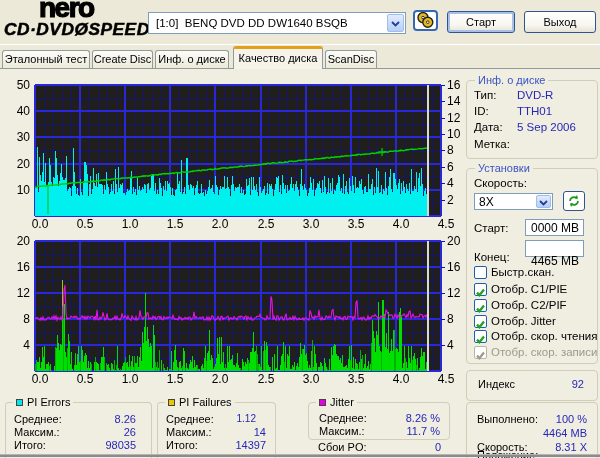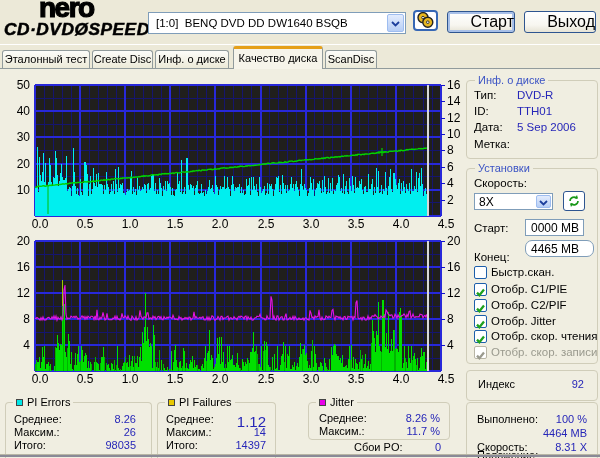--- a/index.html
+++ b/index.html
@@ -1,21 +1,21 @@
 <!DOCTYPE html>
 <html><head><meta charset="utf-8"><style>
 * { margin:0; padding:0; box-sizing:border-box; -webkit-font-smoothing:antialiased; }
 html,body { width:600px; height:458px; font-family:"Liberation Sans",sans-serif; background:#ece9d8; overflow:hidden; }
 .abs { position:absolute; white-space:nowrap; }
 .gb { position:absolute; border:1px solid #d0cdb9; border-radius:4px; }
 .gbt { position:absolute; top:-7px; left:8px; background:#f0eee1; padding:0 3px; font-size:11px; color:#3b53c4; white-space:nowrap; }
 .gbk { position:absolute; top:-7px; left:8px; background:#f0eee1; padding:0 3px; font-size:11px; color:#000; white-space:nowrap; }
 .lbl { color:#000; }
 .val { color:#2626b8; }
-.btn { position:absolute; border:1px solid #2e5590; border-radius:3px; background:linear-gradient(180deg,#ffffff,#f7f6f0 65%,#e6e3d5); font-size:16px; color:#000; text-align:right; white-space:nowrap; }
+.btn { position:absolute; border:1px solid #2e5590; border-radius:3px; background:linear-gradient(180deg,#ffffff,#f7f6f0 65%,#e6e3d5); font-size:11px; color:#000; text-align:center; white-space:nowrap; }
 .fld { position:absolute; border:1px solid #7f9db9; background:#fff; color:#000; white-space:nowrap;padding-left:30px; }
 .cb { position:absolute; width:13px; height:13px; border:1px solid #1d5fab; background:#fff; border-radius:2px; }
 </style></head><body>
 <div style="position:absolute;left:0;top:0;width:600px;height:458px;background:#ece9d8;">
   <div class="abs" style="left:39px;top:-8px;font-size:28px;font-weight:bold;letter-spacing:-1.5px;color:#000;-webkit-text-stroke:1.2px #000;">nero</div>
   <div class="abs" style="left:4px;top:21px;font-size:16px;font-weight:bold;font-style:italic;letter-spacing:0.5px;color:#000;-webkit-text-stroke:0.5px #000;transform:scaleX(1.08);transform-origin:left;">CD·DVDØSPEED</div>
   <div class="fld" style="left:148px;top:12px;width:258px;height:22px;">
     <div class="abs" style="left:7px;top:4px;font-size:11.5px;">[1:0]&nbsp;&nbsp;BENQ DVD DD DW1640 BSQB</div>
     <div class="abs" style="right:1px;top:1px;width:17px;height:18px;border:1px solid #9ebdf0;border-radius:2px;background:linear-gradient(180deg,#e3ecfd,#b7cef5);">
       <svg width="9" height="6" style="position:absolute;left:3px;top:6px" viewBox="0 0 9 6">
@@ -1032,21 +1032,21 @@
       <svg width="14" height="14" viewBox="0 0 14 14" style="position:absolute;left:3px;top:2px">
         <path d="M3,7 a4,4 0 0 1 7,-2.5" fill="none" stroke="#189818" stroke-width="1.6"></path>
         <path d="M11,7 a4,4 0 0 1 -7,2.5" fill="none" stroke="#189818" stroke-width="1.6"></path>
         <path d="M10,1 l1,3.5 l-3.5,0 z" fill="#189818"></path>
         <path d="M4,13 l-1,-3.5 l3.5,0 z" fill="#189818"></path>
       </svg>
     </div>
     <div class="abs lbl" style="left:7px;top:53px;font-size:11.5px;text-align:right;">Старт:</div>
     <div class="fld" style="left:58px;top:50px;width:59px;height:17px;font-size:12px;padding:1px 0 0 5px;">0000 MB</div>
     <div class="abs lbl" style="left:7px;top:82px;font-size:11.5px;">Конец:</div>
-    <div class="fld" style="left:58px;top:71px;width:69px;height:17px;font-size:12px;padding:1px 0 0 5px;border-radius:7px;">4465 MB</div>
+    <div class="fld" style="left:58px;top:71px;width:59px;height:17px;font-size:12px;padding:13px 0 0 5px;">4465 MB</div>
     <div class="cb" style="left:7px;top:97px;"></div>
       <div class="abs lbl" style="left:24px;top:97px;font-size:11.5px;">Быстр.скан.</div>
     <div class="cb" style="left:7px;top:114px;"><svg width="11" height="11" viewBox="0 0 11 11">
           <path d="M2,5.6 L4.4,8.2 L9,2.6" stroke="#1ea11e" stroke-width="2.3" fill="none"></path>
         </svg></div>
       <div class="abs lbl" style="left:24px;top:114px;font-size:11.5px;">Отобр. C1/PIE</div>
     <div class="cb" style="left:7px;top:130px;"><svg width="11" height="11" viewBox="0 0 11 11">
           <path d="M2,5.6 L4.4,8.2 L9,2.6" stroke="#1ea11e" stroke-width="2.3" fill="none"></path>
         </svg></div>
       <div class="abs lbl" style="left:24px;top:130px;font-size:11.5px;">Отобр. C2/PIF</div>
@@ -1081,30 +1081,30 @@
     <div class="abs lbl" style="left:8px;top:10px;font-size:11px;">Среднее:</div>
       <div class="abs val" style="right:15px;top:10px;font-size:11px;">8.26</div>
     <div class="abs lbl" style="left:8px;top:23px;font-size:11px;">Максим.:</div>
       <div class="abs val" style="right:15px;top:23px;font-size:11px;">26</div>
     <div class="abs lbl" style="left:8px;top:36px;font-size:11px;">Итого:</div>
       <div class="abs val" style="right:15px;top:36px;font-size:11px;">98035</div>
   </div>
   <div class="gb" style="left:157px;top:402px;width:119px;height:56px;border-radius:4px 4px 0 0;border-bottom:none;">
     <div class="gbk" style="left:7px;"><span style="display:inline-block;width:7px;height:7px;background:#e8c800;border:1px solid #444;margin-right:4px;"></span>PI Failures</div>
     <div class="abs lbl" style="left:8px;top:10px;font-size:11px;">Среднее:</div>
-      <div class="abs val" style="right:9px;top:10px;font-size:15px;">1.12</div>
+      <div class="abs val" style="right:19px;top:10px;font-size:10px;">1.12</div>
     <div class="abs lbl" style="left:8px;top:23px;font-size:11px;">Максим.:</div>
       <div class="abs val" style="right:9px;top:23px;font-size:11px;">14</div>
     <div class="abs lbl" style="left:8px;top:36px;font-size:11px;">Итого:</div>
       <div class="abs val" style="right:9px;top:36px;font-size:11px;">14397</div>
   </div>
   <div class="gb" style="left:308px;top:402px;width:142px;height:38px;">
     <div class="gbk" style="left:7px;"><span style="display:inline-block;width:7px;height:7px;background:#e800e8;border:1px solid #444;margin-right:4px;"></span>Jitter</div>
     <div class="abs lbl" style="left:10px;top:9px;font-size:11px;">Среднее:</div>
       <div class="abs val" style="right:9px;top:9px;font-size:11px;">8.26 %</div>
     <div class="abs lbl" style="left:10px;top:22px;font-size:11px;">Максим.:</div>
       <div class="abs val" style="right:9px;top:22px;font-size:11px;">11.7 %</div>
   </div>
-  <div class="abs lbl" style="left:318px;top:441px;font-size:11px;margin-left:36px;">Сбои PO:</div>
+  <div class="abs lbl" style="left:318px;top:441px;font-size:11px;">Сбои PO:</div>
   <div class="abs val" style="left:435px;top:441px;font-size:11px;">0</div>
 
   <div class="abs" style="left:0;top:454px;width:600px;height:1px;background:#b8b5a5;"></div>
   <div class="abs" style="left:0;top:455px;width:600px;height:2px;background:#8a8a96;"></div>
 </div>
 </body></html>

